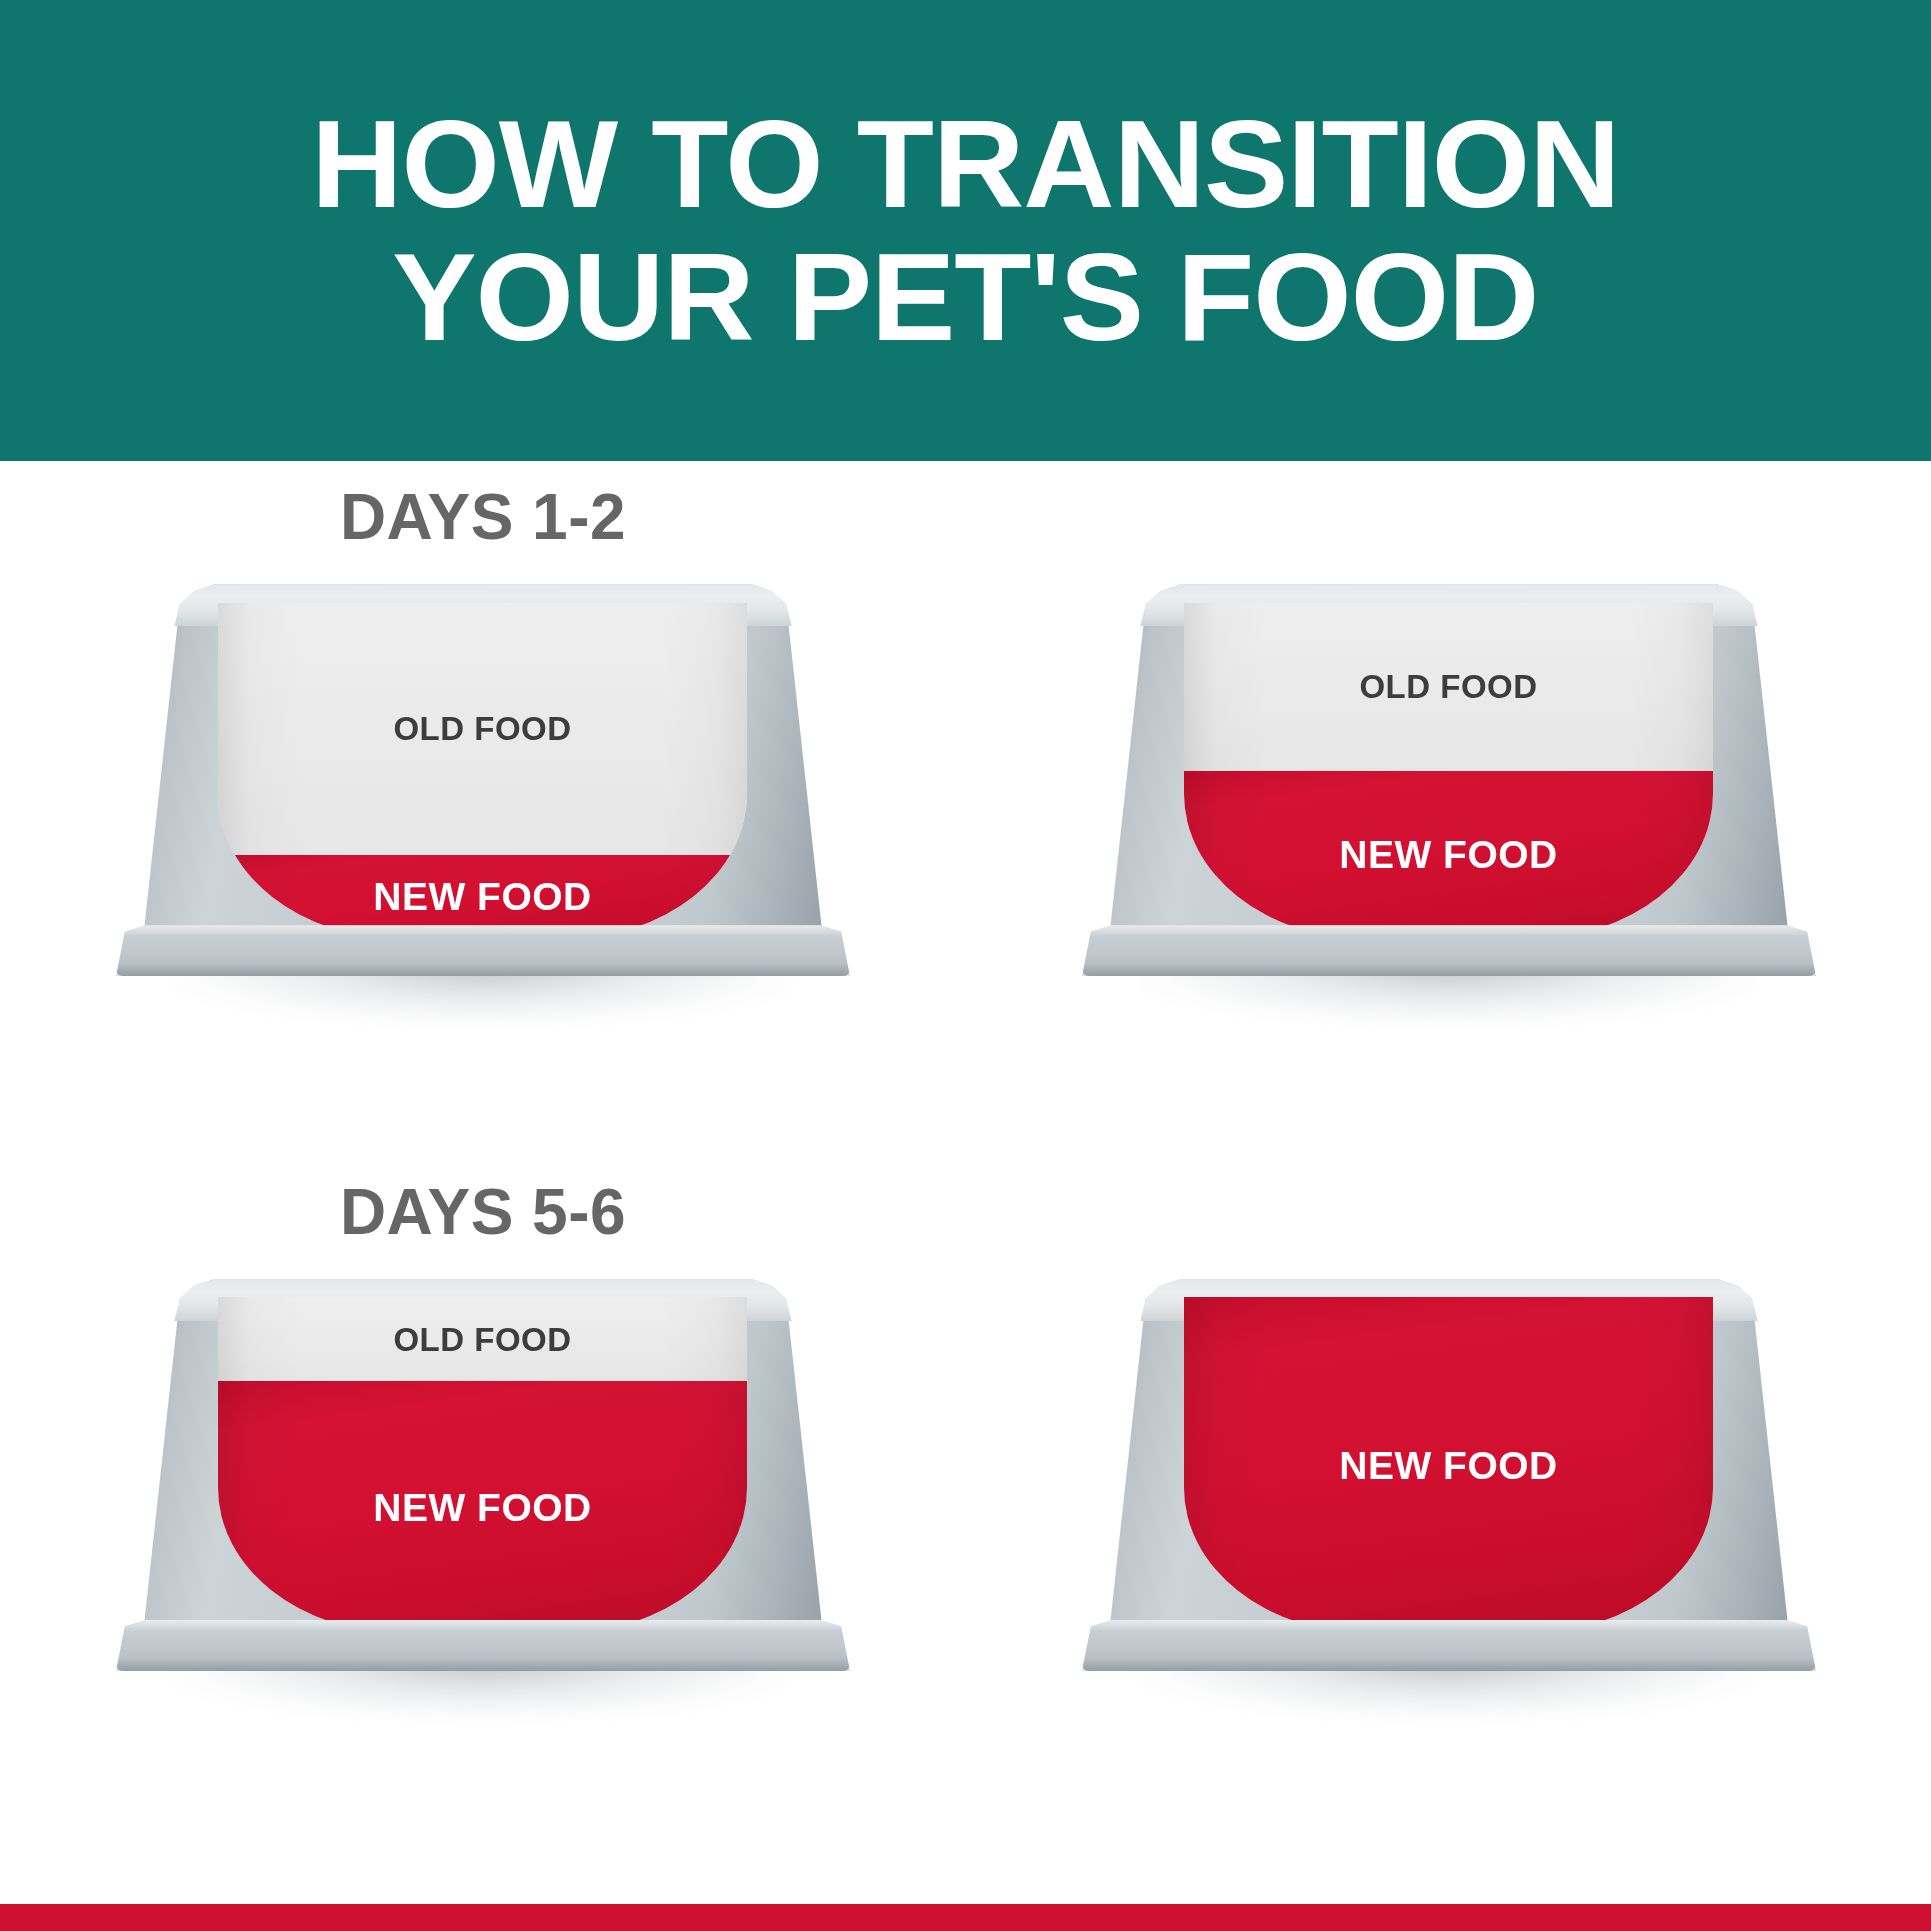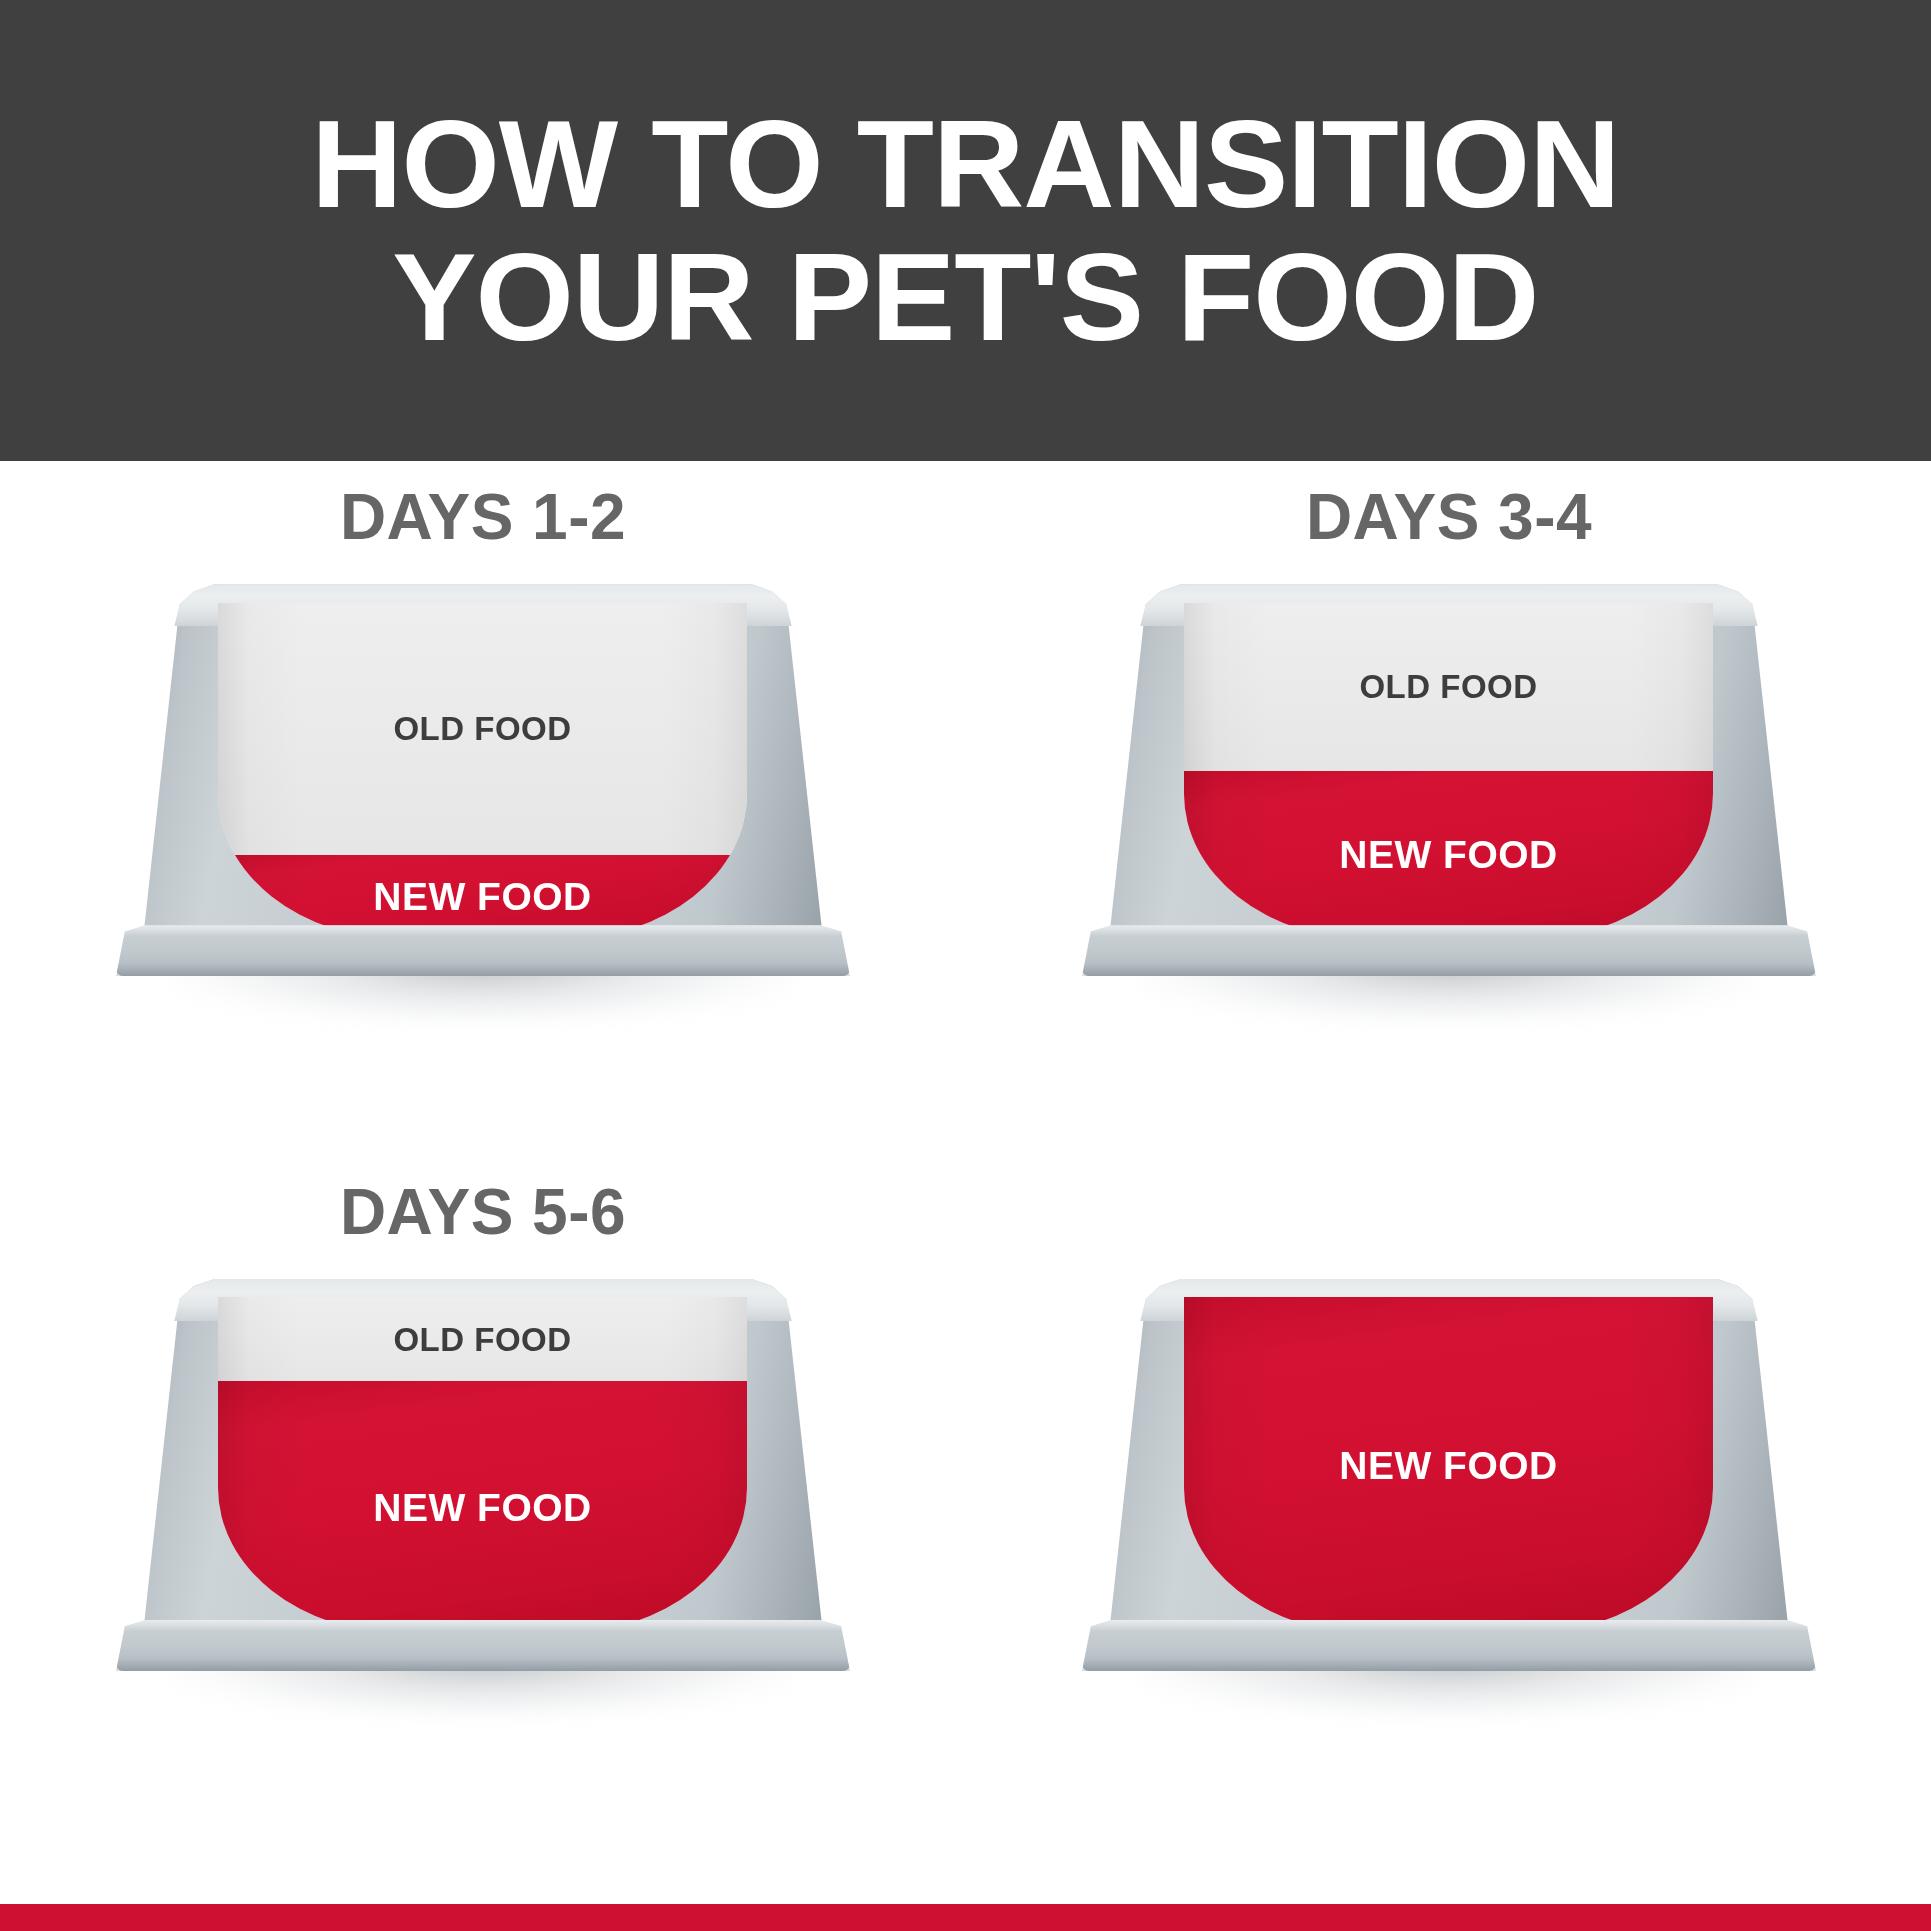--- a/index.html
+++ b/index.html
@@ -8,21 +8,21 @@
     width:1931px;height:1931px;
     background:#ffffff;
     font-family:"Liberation Sans", sans-serif;
     overflow:hidden;
     position:relative;
   }
 
   
   #header-band{
     position:absolute;left:0;top:0;width:1931px;height:461px;
-    background:#404040;
+    background:#0f766e;
     display:flex;align-items:center;justify-content:center;
   }
   #header-title{
     color:#ffffff;
     font-family:"Liberation Sans", sans-serif;
     font-weight:bold;
     font-size:124px;
     line-height:1.07;
     letter-spacing:-1px;
     text-align:center;
@@ -216,21 +216,20 @@
         </div>
         <div class="food-new" style="height:25%;">
           <span class="food-label label-new">NEW FOOD</span>
         </div>
       </div>
       <div class="bowl-base"></div>
     </div>
   </div>
 
   <div class="stage col1 row0">
-    <div class="stage-label">DAYS 3-4</div>
     <div class="bowl">
       <div class="bowl-shadow"></div>
       <div class="bowl-body"></div>
       <div class="bowl-rim"></div>
       <div class="bowl-inner">
         <div class="food-old" style="height:50%;">
           <span class="food-label label-old">OLD FOOD</span>
         </div>
         <div class="food-new" style="height:50%;">
           <span class="food-label label-new">NEW FOOD</span>

